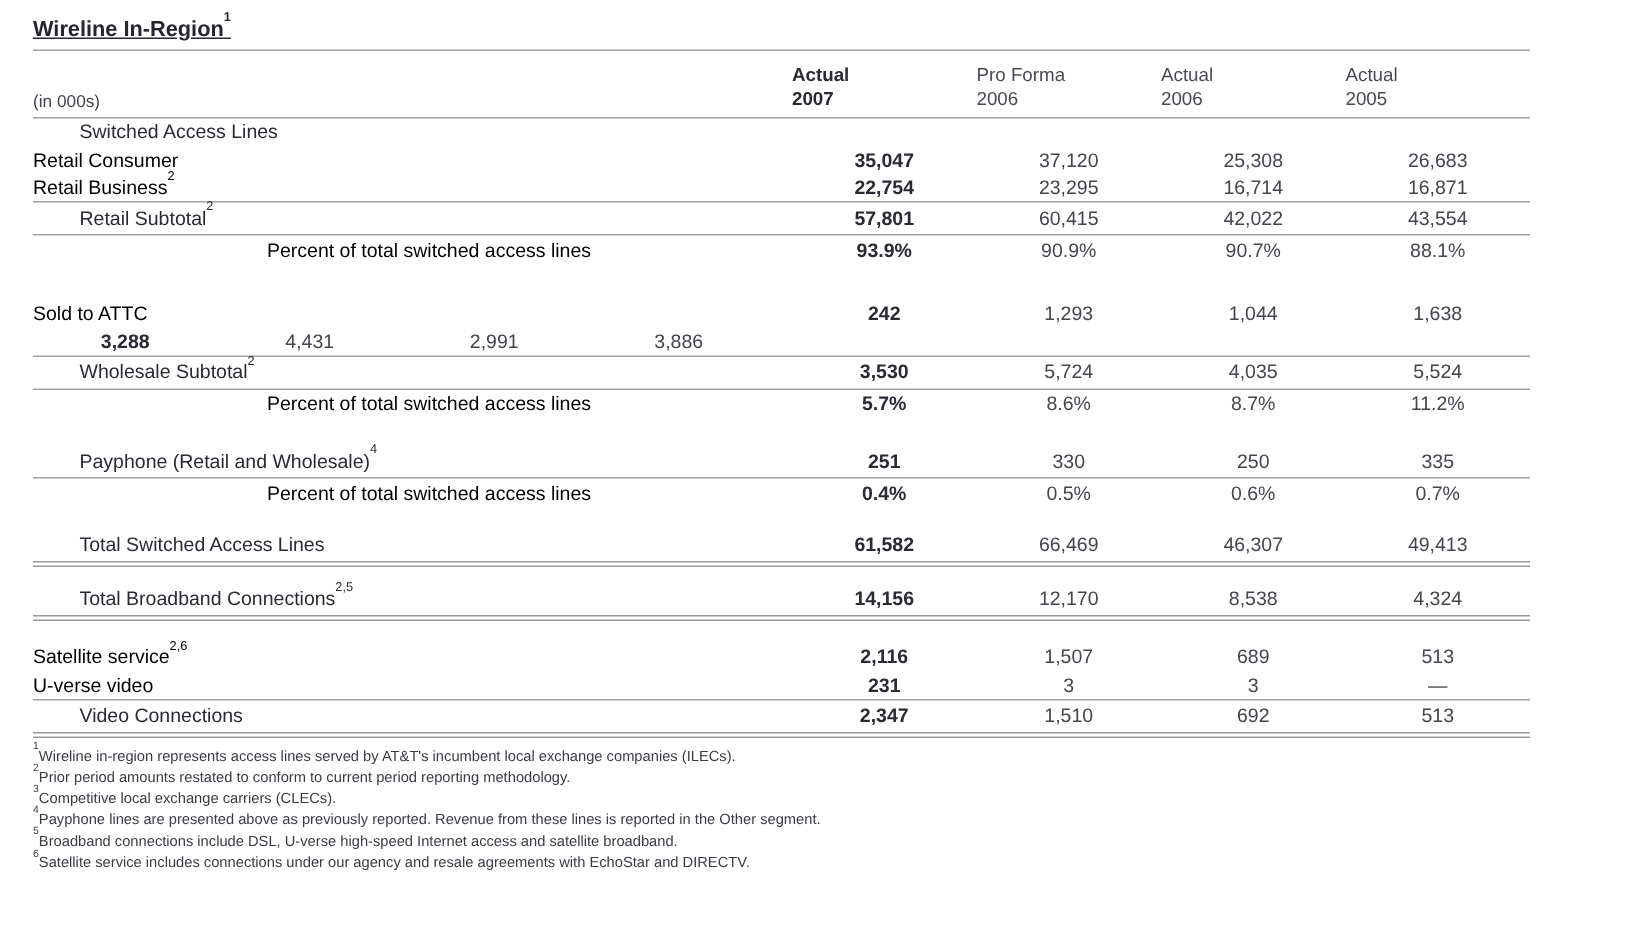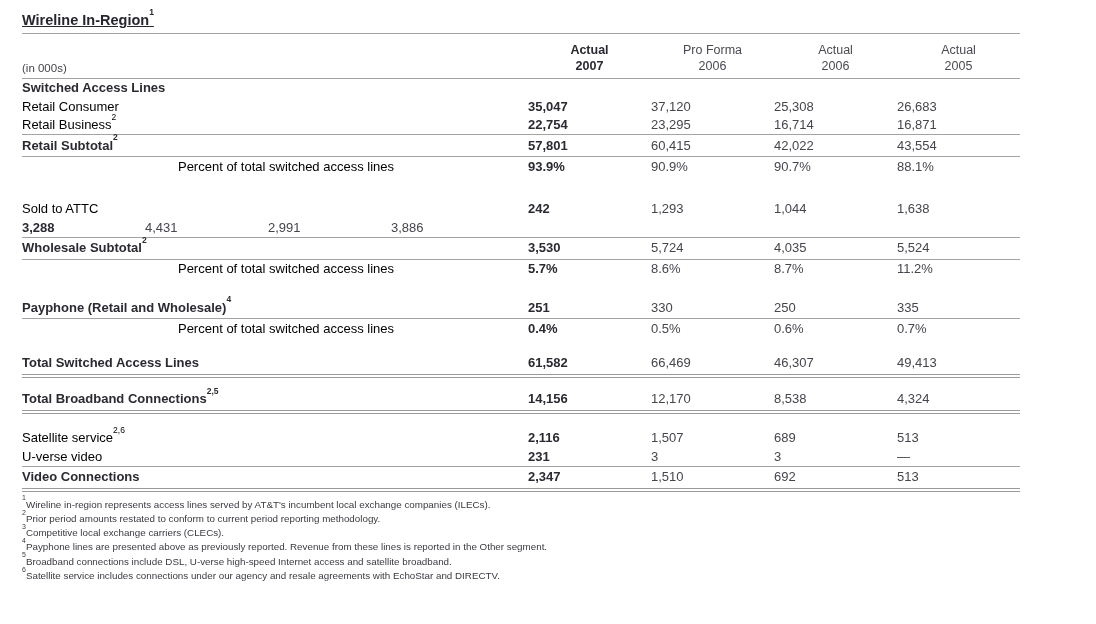--- a/index.html
+++ b/index.html
@@ -21,29 +21,29 @@
   }
   sup { font-size: 8.5px; position: relative; top: -4px; line-height: 0; }
 
   
   .head-row {
     display: flex; align-items: flex-end;
     padding: 8px 0 3px 0;
     border-bottom: 1px solid #a3a3a3;
   }
   .head-lbl { flex: 1; font-size: 11.5px; color: #45454d; padding-bottom: 1px; }
-  .col-head { width: 123px; text-align: center; font-size: 12.5px; line-height: 1.3; color: #4a4a52; }
+  .col-head { width: 123px; text-align: left; font-size: 12.5px; line-height: 1.3; color: #4a4a52; }
   .col-head.bold { font-weight: 700; color: #2a2a32; }
 
   
   .r { display: flex; align-items: baseline; font-size: 13px; line-height: 15.5px; padding: 1.5px 0; }
   .lbl { flex: 1; color: #000000; }
-  .v { width: 123px; text-align: left; color: #45454d; }
+  .v { width: 123px; text-align: center; color: #45454d; }
   .v.c1 { font-weight: 700; color: #2a2a32; }
-  .bold .lbl { font-weight: 700; color: #2a2a32; }
+  .bold .lbl { font-weight: 400; color: #2a2a32; margin-left: 31px; }
   .tline { border-top: 1px solid #a3a3a3; }
   .bline { border-bottom: 1px solid #a3a3a3; }
   .dline { border-bottom: 4px double #9a9a9a; }
   .r.bordered { padding: 2.5px 0 3px 0; }
   .indent .lbl { padding-left: 22px; text-align: center; }
   .sp-lg { height: 24px; }
   .sp-md { height: 19px; }
   .sp-sm { height: 15px; }
   .sp-xs { height: 11px; }
 

